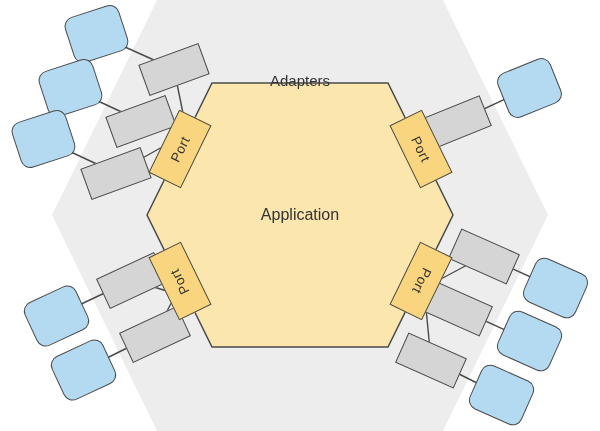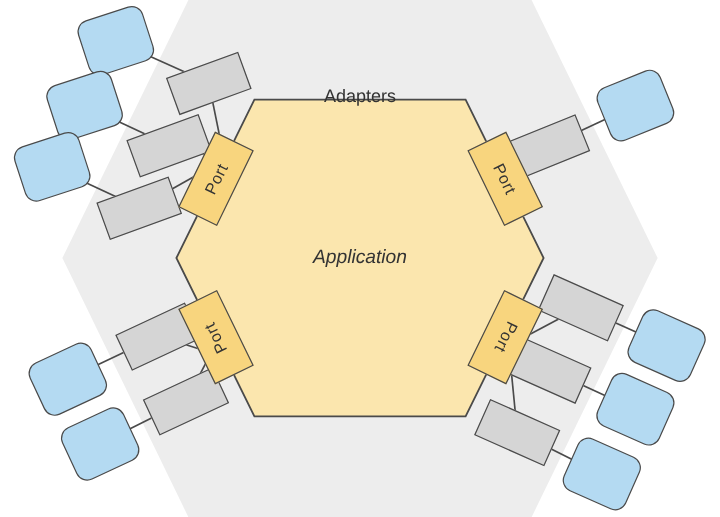--- a/index.html
+++ b/index.html
@@ -59,21 +59,21 @@
 
   .zone-label, .core-label {
     position: absolute;
     left: 230px;
     width: 140px;
     text-align: center;
     color: var(--text, #333);
     z-index: 4;
   }
   .zone-label { top: 28px; font-size: 15px; margin-top: 44px; }
-  .core-label { top: 206px; font-size: 16px; font-style: italic; }
+  .core-label { top: 206px; font-size: 16px; }
 </style>
 </head>
 <body>
 
 <div id="stage">
 
   <svg id="bg-svg" width="600" height="431" viewBox="0 0 600 431">
 
     <polygon class="zone-hex" points="52,215 158,-2 442,-2 548,215 442,433 158,433"></polygon>
 

